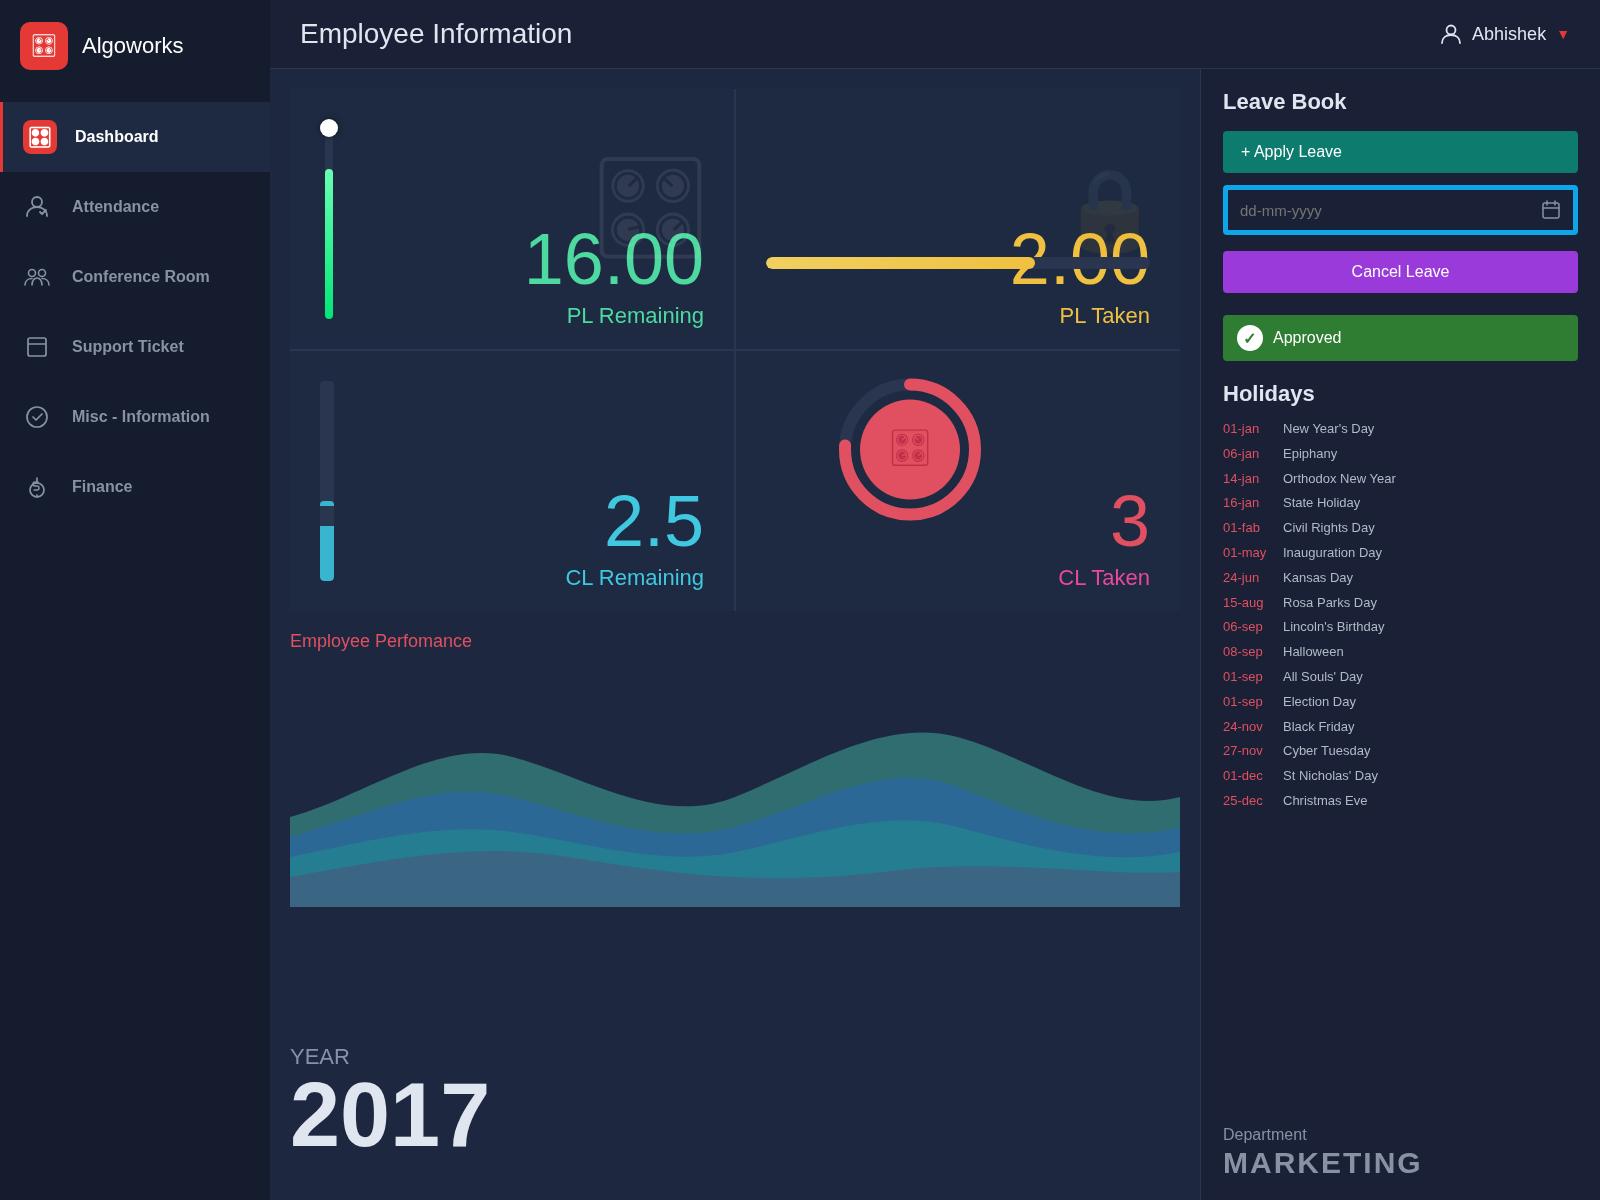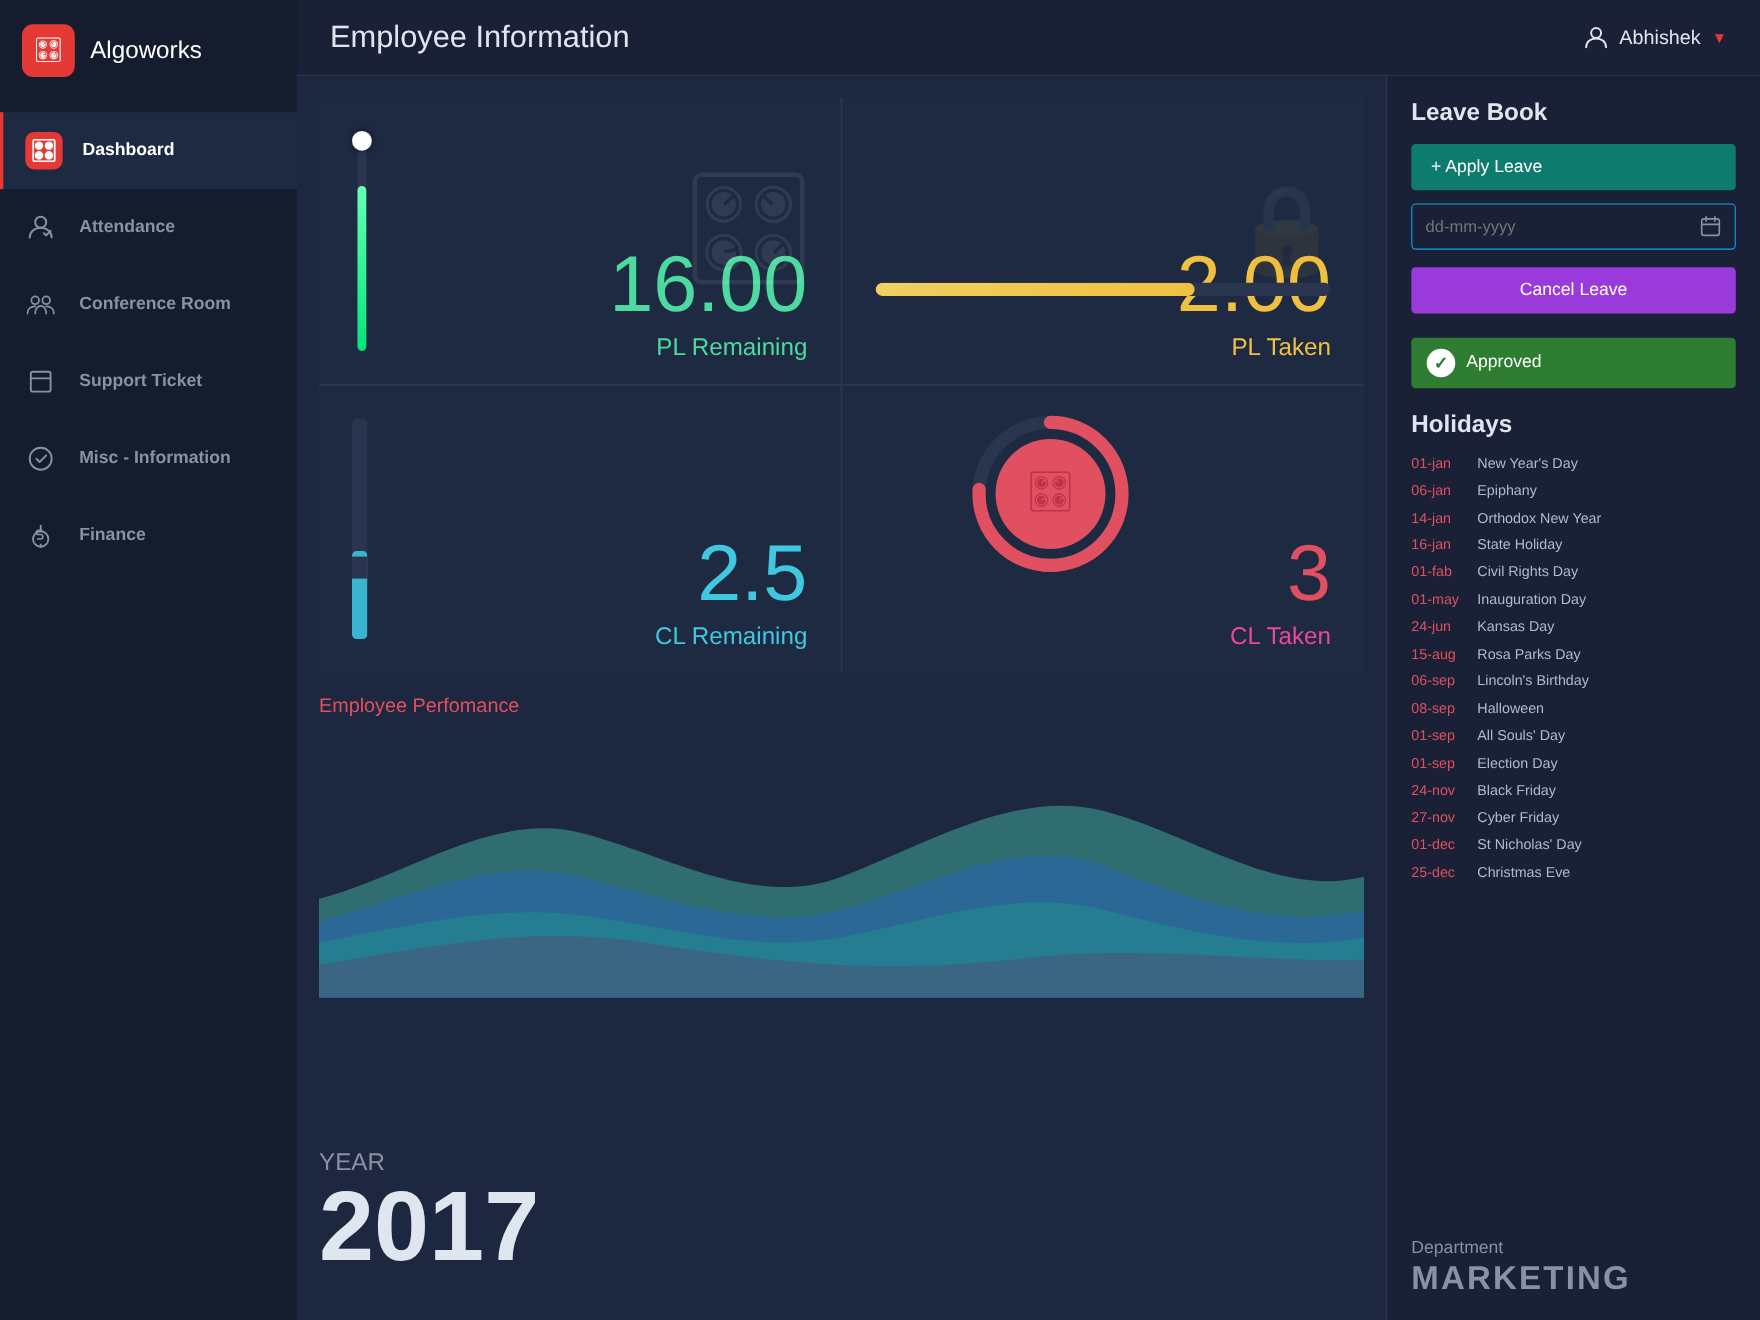--- a/index.html
+++ b/index.html
@@ -292,21 +292,21 @@
 
     
     .wave-chart {
       width: 100%;
       height: 220px;
       position: relative;
     }
 
     
     .right-panel {
-      width: 340px;
+      width: 400px;
       background: #1a2035;
       padding: 20px 22px;
       display: flex;
       flex-direction: column;
       gap: 0;
       border-left: 1px solid #2a3550;
       overflow-y: auto;
     }
     .leave-book-title {
       font-size: 22px;
@@ -325,21 +325,21 @@
       width: 100%;
       text-align: left;
       display: flex;
       align-items: flex-start;
       gap: 8px;
       margin-bottom: 12px;
     }
     .date-input-container {
       display: flex;
       align-items: center;
-      border: 1px solid #0ea5e9;
+      border: 5px solid #0ea5e9;
       border-radius: 4px;
       padding: 10px 12px;
       background: transparent;
       margin-bottom: 16px;
       gap: 8px;
     }
     .date-input {
       background: transparent;
       border: none;
       color: #8892a4;
@@ -676,21 +676,21 @@
             <div class="holiday-item">
               <span class="holiday-date">01-sep</span>
               <span class="holiday-name">Election Day</span>
             </div>
             <div class="holiday-item">
               <span class="holiday-date">24-nov</span>
               <span class="holiday-name">Black Friday</span>
             </div>
             <div class="holiday-item">
               <span class="holiday-date">27-nov</span>
-              <span class="holiday-name">Cyber Friday</span>
+              <span class="holiday-name">Cyber Tuesday</span>
             </div>
             <div class="holiday-item">
               <span class="holiday-date">01-dec</span>
               <span class="holiday-name">St Nicholas' Day</span>
             </div>
             <div class="holiday-item">
               <span class="holiday-date">25-dec</span>
               <span class="holiday-name">Christmas Eve</span>
             </div>
           </div>

